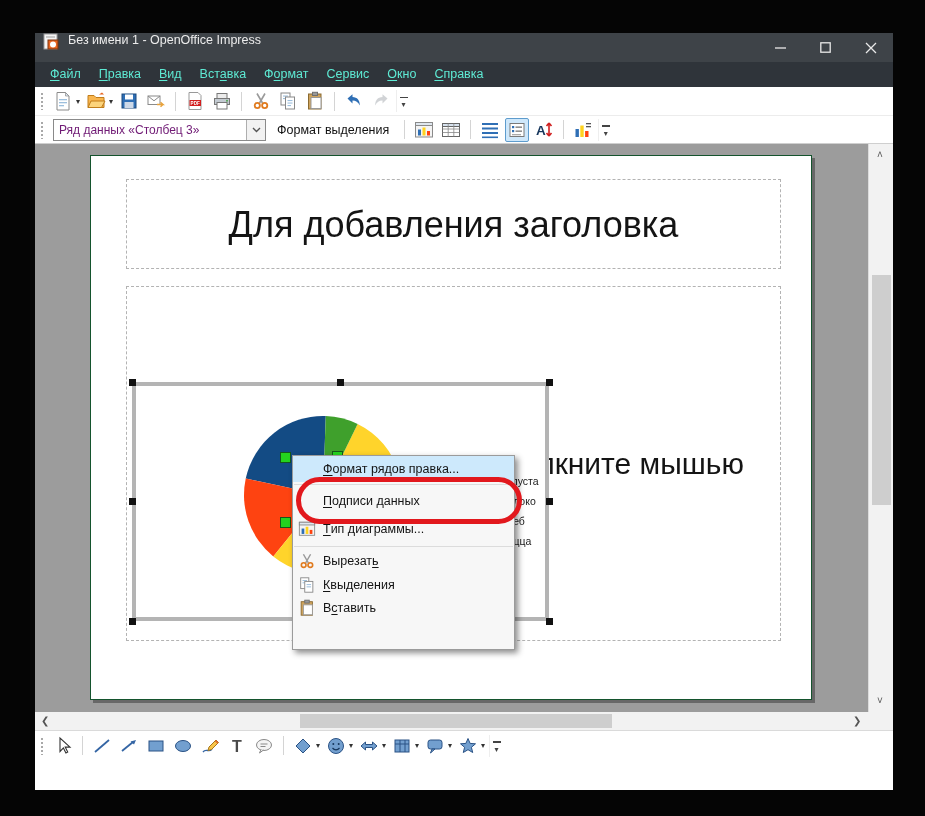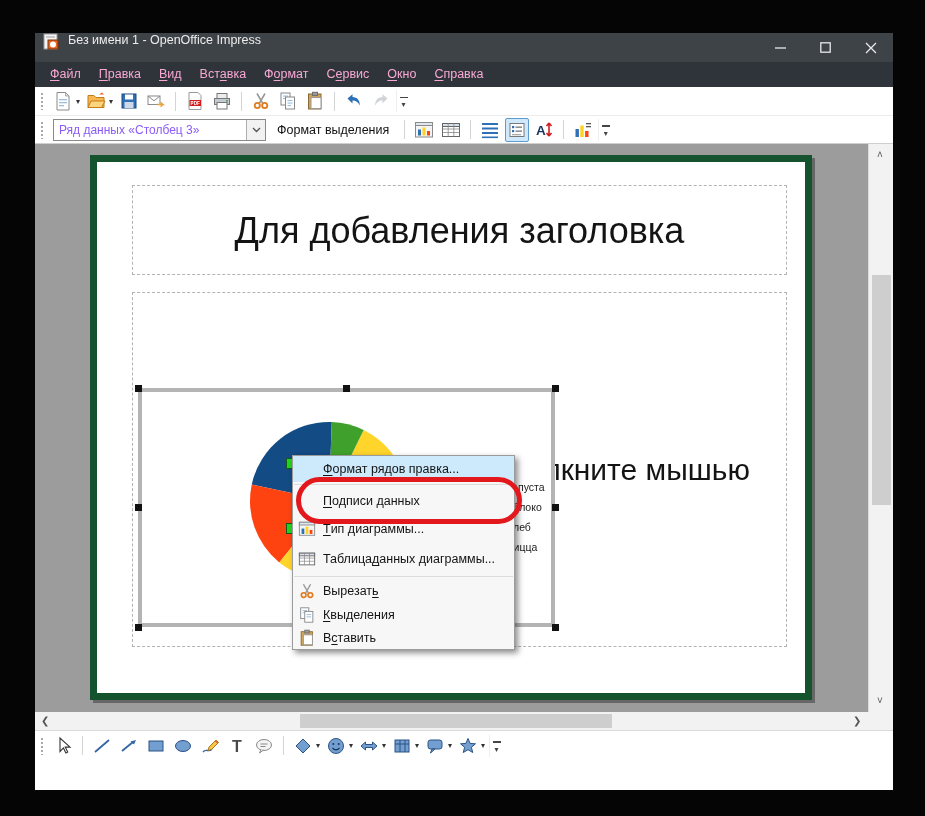--- a/index.html
+++ b/index.html
@@ -9,45 +9,45 @@
 
   
   .titlebar{position:absolute;left:0;top:0;width:100%;height:29px;background:#3e4348;display:flex;}
   .app-icon{width:17px;height:17px;margin-left:8px;display:flex;}
   .title-text{color:#ececec;font-size:12.5px;margin-left:8px;white-space:nowrap;}
   .win-controls{margin-left:auto;display:flex;height:100%;}
   .winbtn{width:45px;height:100%;display:flex;align-items:center;justify-content:center;color:#e9e9e9;}
 
   
   .menubar{position:absolute;left:0;top:29px;width:100%;height:25px;background:#2f343a;display:flex;align-items:stretch;padding-left:6px;}
-  .menu-item{color:#f9a8d4;font-size:12.5px;line-height:25px;padding:0 9px;white-space:nowrap;}
+  .menu-item{color:#5eead4;font-size:12.5px;line-height:25px;padding:0 9px;white-space:nowrap;}
   .mn{text-decoration:underline;text-underline-offset:2px;}
 
   
   .toolbar{position:absolute;left:0;width:100%;background:#fff;display:flex;align-items:center;gap:3px;padding-left:4px;}
   .tb1{top:54px;height:29px;border-bottom:1px solid #ececec;}
   .tb2{top:83px;height:28px;border-bottom:1px solid #cfcfcf;}
   .tbdraw{top:697px;height:30px;border-top:1px solid #dadada;}
   .grip{width:5px;height:18px;margin:0 3px 0 1px;background-image:radial-gradient(#a9a9a9 1px,transparent 1.2px);background-size:4px 4px;}
   .tbtn{width:24px;height:24px;display:flex;align-items:center;justify-content:center;border-radius:2px;}
   .tbtn.disabled{opacity:.45;}
   .tbtn.active{background:#cfe8fb;border:1px solid #5e9ccd;}
   .caret{font-size:8px;color:#333;margin-left:-2px;margin-right:1px;}
   .tsep{width:1px;height:19px;background:#d4d4d4;margin:0 4px;}
   .overflow-btn{width:14px;height:22px;display:flex;flex-direction:column;align-items:center;justify-content:flex-end;color:#444;font-size:8px;padding-bottom:3px;border-left:1px solid #eee;}
   .overflow-btn .bar{width:8px;height:1.5px;background:#444;margin-bottom:2px;}
 
   .combo{width:213px;height:22px;border:1px solid #8a8a8a;background:#fff;display:flex;align-items:center;margin-left:2px;}
-  .combo-text{flex:1;font-size:12px;color:#8b5cf6;padding-left:5px;white-space:nowrap;overflow:hidden;}
+  .combo-text{flex:1;font-size:12px;color:#701a75;padding-left:5px;white-space:nowrap;overflow:hidden;}
   .combo-btn{width:19px;height:100%;border-left:1px solid #aeaeae;background:#f2f2f2;display:flex;align-items:center;justify-content:center;}
   .flatbtn{font-size:12.5px;color:#111;padding:3px 8px;white-space:nowrap;}
 
   
   .workarea{position:absolute;left:0;top:111px;width:833px;height:568px;background:#9c9c9c;overflow:hidden;}
-  .slide{position:absolute;left:55px;top:11px;width:722px;height:545px;background:#fff;border:7px solid #14532d;box-shadow:3px 3px 0 rgba(60,60,60,.55);}
+  .slide{position:absolute;left:55px;top:11px;width:722px;height:545px;background:#fff;border:1px solid #14532d;box-shadow:3px 3px 0 rgba(60,60,60,.55);}
   .ph{position:absolute;border:1px dashed #b3b3b3;}
   .title-ph{left:35px;top:23px;width:655px;height:90px;display:flex;flex-direction:column;align-items:center;justify-content:center;}
   .ph-line{font-size:36px;line-height:43px;color:#141414;white-space:nowrap;}
   .content-ph{left:35px;top:130px;width:655px;height:355px;display:flex;align-items:center;justify-content:center;}
   .content-text{font-size:30px;color:#141414;white-space:nowrap;}
 
   
   .chart-frame{position:absolute;left:41px;top:226px;width:417px;height:239px;border:4px solid #b4b4b4;background:#fff;z-index:3;}
   .chart-inner{position:absolute;left:0;top:0;width:409px;height:231px;overflow:visible;}
   .sel-handle{position:absolute;width:7px;height:7px;background:#111;z-index:4;}
@@ -458,32 +458,20 @@
             <rect x="1.5" y="2.5" width="17" height="3" fill="#dfe7ef" stroke="#8a8a8a"></rect>
             <rect x="4" y="9.5" width="3" height="6" fill="#2f6fb5"></rect>
             <rect x="8.5" y="7.5" width="3" height="8" fill="#ffd320"></rect>
             <rect x="13" y="11" width="3" height="4.5" fill="#ff420e"></rect>
           </svg>
         </span>
     <span></span>
         <span class="mn">Т</span>
         <span>ип диаграммы...</span>
   </div>
-  <div class="ctx-item" style="height:30px">
-    <span class="ico">
-          <svg viewBox="0 0 20 20" width="18" height="18">
-            <rect x="1.5" y="3.5" width="17" height="13" fill="#fff" stroke="#666"></rect>
-            <rect x="1.5" y="3.5" width="17" height="3" fill="#d7e2ee" stroke="#666"></rect>
-            <path d="M7.2 3.5v13M12.8 3.5v13M1.5 9h17M1.5 12.5h17" stroke="#888" stroke-width=".8"></path>
-          </svg>
-        </span>
-    <span>Таблица </span>
-        <span class="mn">д</span>
-        <span>анных диаграммы...</span>
-  </div>
   <div class="ctx-sep"></div>
   <div class="ctx-item" style="height:24px">
     <span class="ico">
           <svg viewBox="0 0 20 20" width="18" height="18">
             <path d="M6 2.5L11.5 12M14 2.5L8.5 12" stroke="#9a9a9a" stroke-width="1.6"></path>
             <circle cx="6.3" cy="14.5" r="2.6" fill="none" stroke="#e07b1f" stroke-width="1.8"></circle>
             <circle cx="13.7" cy="14.5" r="2.6" fill="none" stroke="#e07b1f" stroke-width="1.8"></circle>
           </svg>
         </span>
     <span>Вырезат</span>

